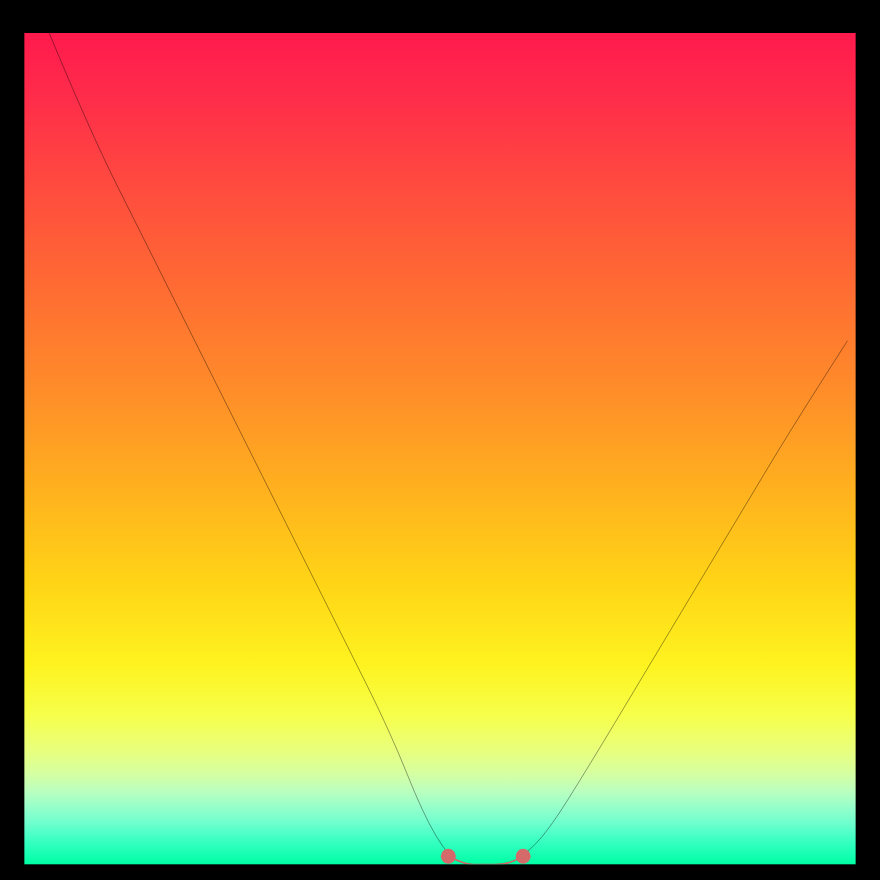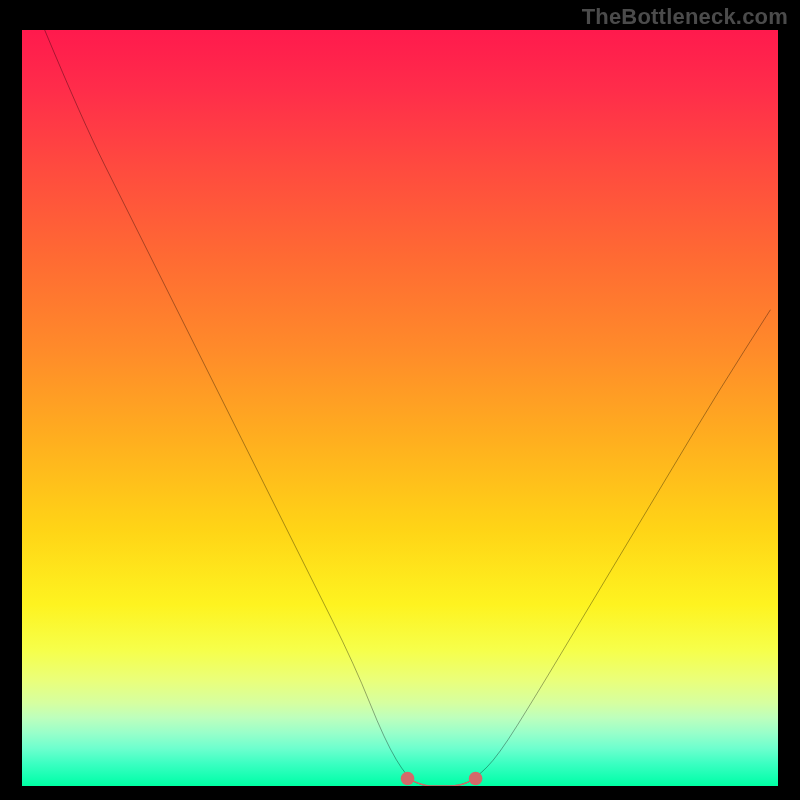--- a/index.html
+++ b/index.html
@@ -79,21 +79,20 @@
     left: 0; top: 0;
     width: 756px;
     height: 756px;
     z-index: 11;
   }
 </style>
 </head>
 <body>
 
 <div class="frame">
-  <div class="watermark">TheBottleneck.com</div>
 
   <div class="plot-outer">
     <div class="plot-area">
       <div class="gradient"></div>
 
       <svg class="curve" viewBox="0 0 100 100" preserveAspectRatio="none">
         <path fill="none" stroke="#000" stroke-width="0.35" vector-effect="non-scaling-stroke" d="M3.00 0.00 Q8.00 12.00 11.00 18.00 Q14.00 24.00 17.00 30.00 Q20.00 36.00 23.00 42.00 Q26.00 48.00 29.00 54.00 Q32.00 60.00 35.00 66.00 Q38.00 72.00 41.00 78.00 Q44.00 84.00 46.00 89.00 Q48.00 94.00 49.50 96.50 Q51.00 99.00 52.00 99.50 Q53.00 100.00 54.00 100.00 Q55.00 100.00 56.50 100.00 Q58.00 100.00 59.00 99.50 Q60.00 99.00 61.50 97.50 Q63.00 96.00 65.50 92.00 Q68.00 88.00 71.00 83.00 Q74.00 78.00 77.00 73.00 Q80.00 68.00 83.00 63.00 Q86.00 58.00 89.00 53.00 Q92.00 48.00 95.50 42.50 T99.00 37.00"></path>
       </svg>
 
       <svg class="markers" viewBox="0 0 100 100" preserveAspectRatio="none">

